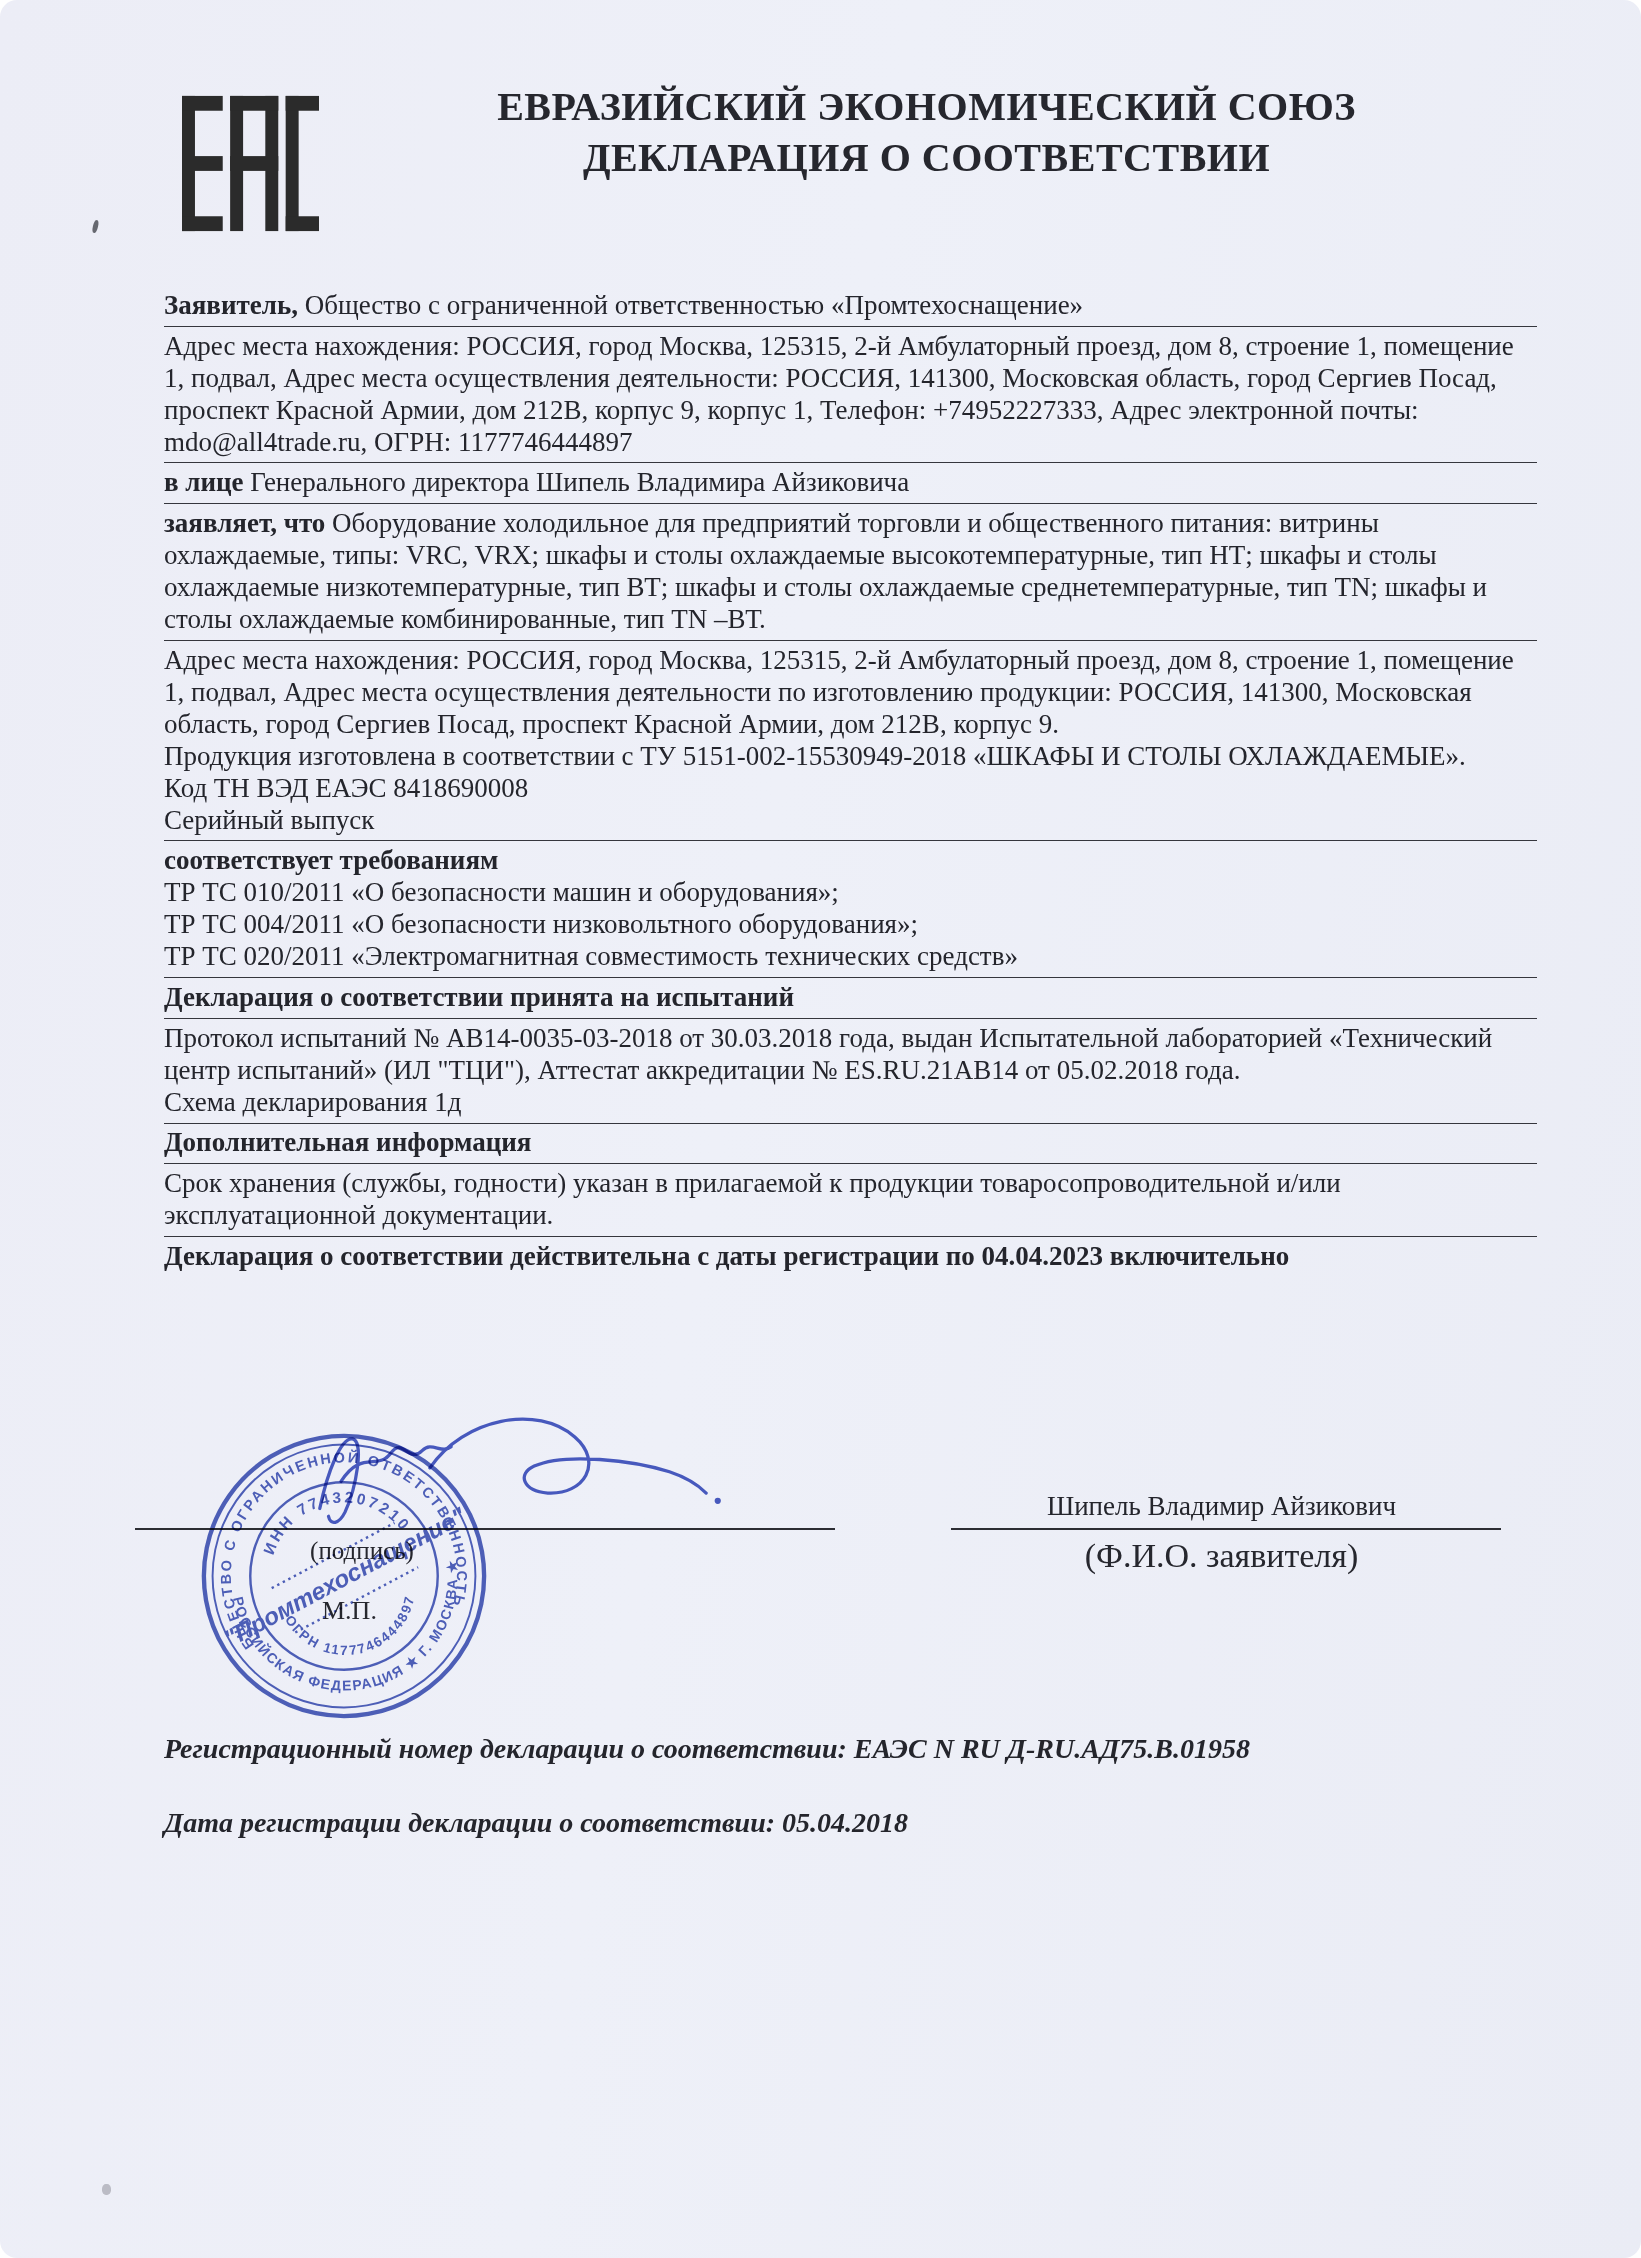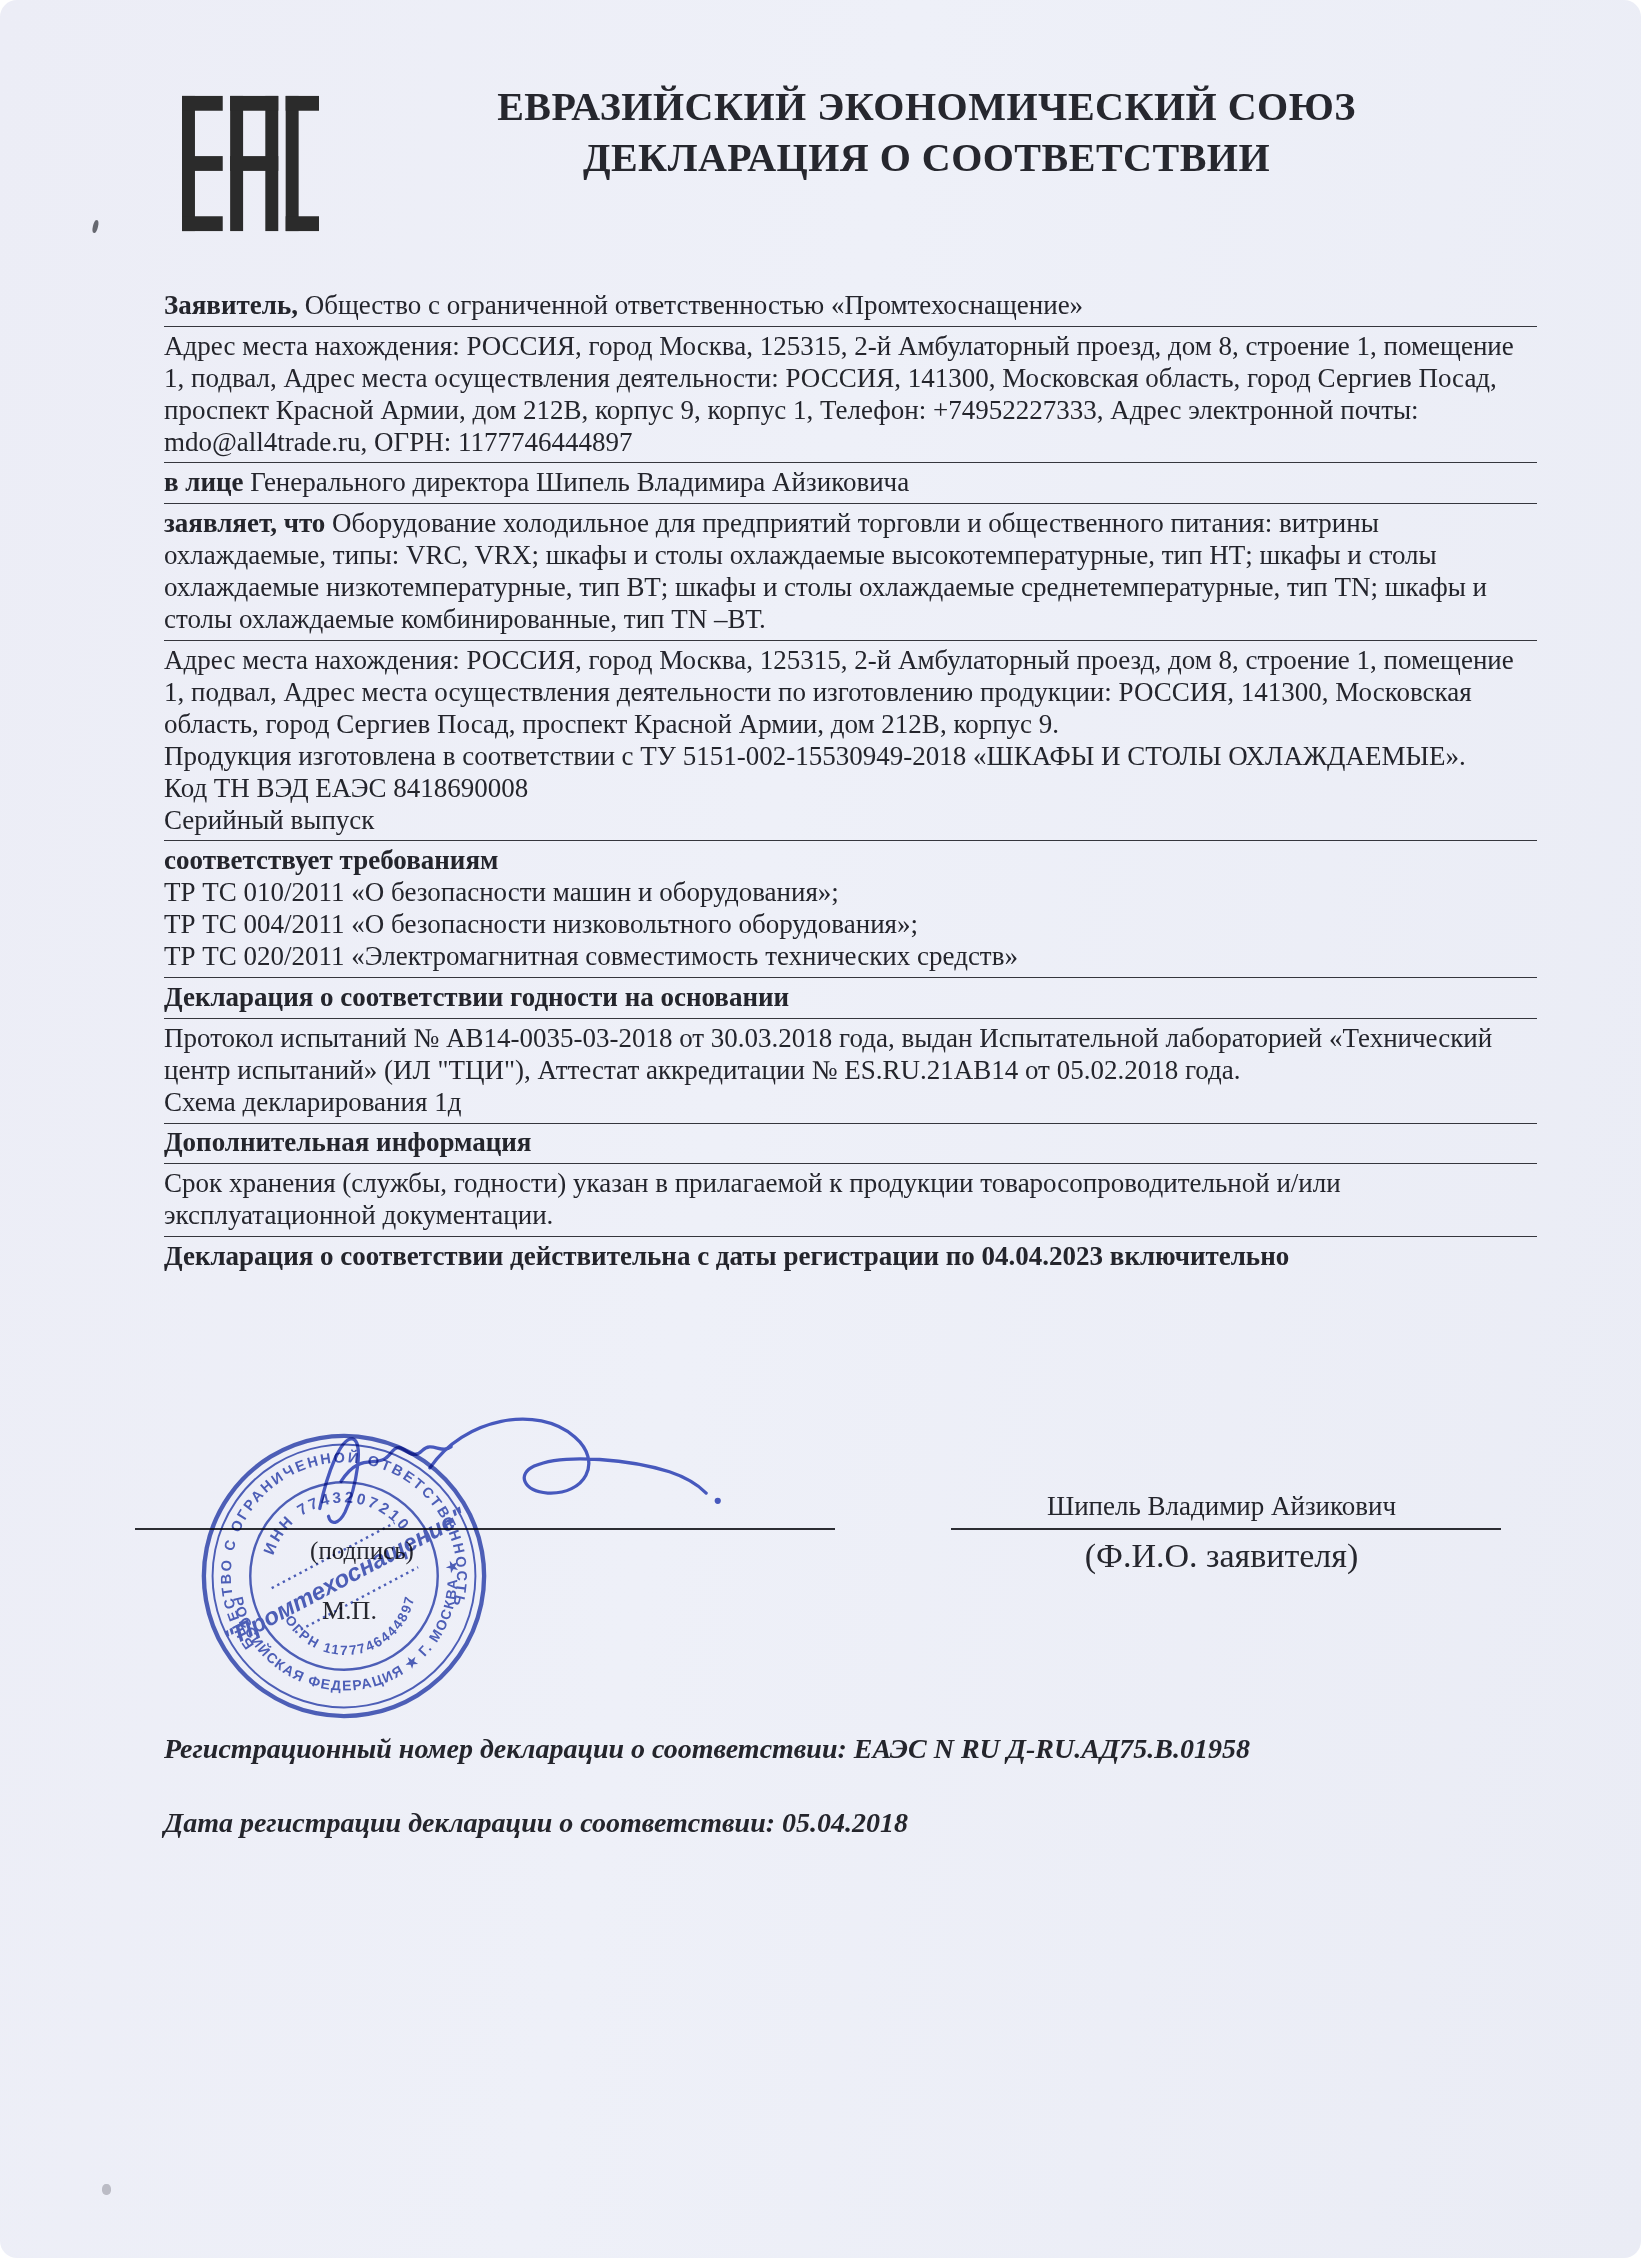--- a/index.html
+++ b/index.html
@@ -101,21 +101,21 @@
     </div>
 
     <div class="sec ul">
       <div class="b">соответствует требованиям</div>
       <div>ТР ТС 010/2011 «О безопасности машин и оборудования»;</div>
       <div>ТР ТС 004/2011 «О безопасности низковольтного оборудования»;</div>
       <div>ТР ТС 020/2011 «Электромагнитная совместимость технических средств»</div>
     </div>
 
     <div class="sec ul">
-      <span class="b">Декларация о соответствии годности на основании</span>
+      <span class="b">Декларация о соответствии принята на испытаний</span>
     </div>
 
     <div class="sec ul">
       <div>Протокол испытаний № АВ14-0035-03-2018 от 30.03.2018 года, выдан Испытательной лабораторией «Технический центр испытаний» (ИЛ "ТЦИ"), Аттестат аккредитации № ES.RU.21АВ14 от 05.02.2018 года.</div>
       <div>Схема декларирования 1д</div>
     </div>
 
     <div class="sec ul">
       <span class="b">Дополнительная информация</span>
     </div>

